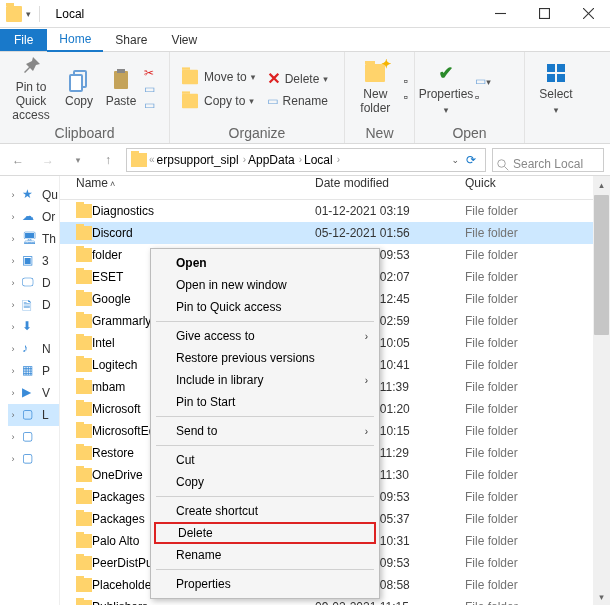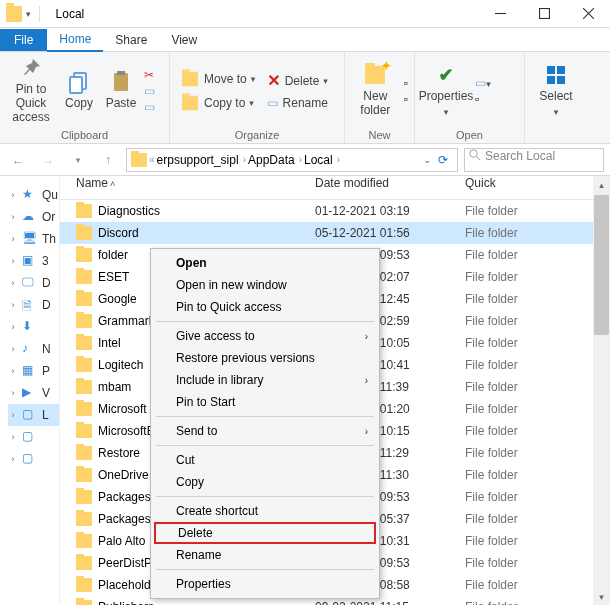--- a/index.html
+++ b/index.html
@@ -19,21 +19,21 @@
   
   .ribbon-tabs { height: 24px; display: flex; align-items: center; border-bottom: 1px solid #dadada; }
   .rt-file { background: #1979ca; color: #fff; padding: 4px 14px; font-size: 12px; display:flex;align-items:center; }
   .rt-tab { padding: 4px 12px; display:flex;align-items:center; color:#333; }
   .rt-tab.active { border-bottom: 2px solid #1979ca; color:#1979ca; }
 
   
   .ribbon { height: 92px; display: flex; border-bottom: 1px solid #dadada; background: #f5f6f7; }
   .rgroup { border-right: 1px solid #e3e3e3; display:flex; flex-direction:column; }
   .rgroup-body { flex:1; display:flex; align-items:center; padding: 2px 6px; gap:4px; }
-  .rgroup-label { text-align:center; font-size: 11px; color:#666; padding-bottom:2px; white-space:nowrap; }
+  .rgroup-label { text-align:center; font-size: 14px; color:#666; padding-bottom:2px; white-space:nowrap; }
   .bigbtn { display:flex; flex-direction:column; align-items:center; justify-content:center; width:50px; height:100%; color:#444; text-align:center; line-height:1.15; gap:3px;}
   .bigbtn .ico { width:24px; height:24px; display:flex;align-items:center;justify-content:center; }
   .smallbtn { display:flex; align-items:center; gap:4px; padding:2px 4px; color:#444; white-space:nowrap;}
   .stack { display:flex; flex-direction:column; gap:2px; }
   .sel-grid { width:18px; height:18px; display:grid; grid-template:1fr 1fr/1fr 1fr; gap:2px;}
   .sel-grid span{background:#1979ca;}
   .check { color:#2a8a2a; font-size:18px; font-weight:bold;}
   .xred { color:#d22; font-size:16px; font-weight:bold;}
   .folder-ico { width:20px;height:18px;background:#ffd36b;border-radius:1px;position:relative;}
   .folder-ico:before{content:"";position:absolute;top:-3px;left:0;width:10px;height:3px;background:#ffd36b;}
@@ -42,41 +42,41 @@
 
   
   .navbar { height: 32px; display:flex; align-items:center; border-bottom:1px solid #dadada; padding:0 6px; gap:6px; }
   .navbtn { width:24px; height:24px; display:flex;align-items:center;justify-content:center; color:#888;}
   .addr { flex:1; height:24px; border:1px solid #ccc; display:flex; align-items:center; padding:0 4px; gap:2px; overflow:hidden;}
   .addr .mini-folder{width:16px;height:14px;background:#ffd36b;position:relative;flex-shrink:0;}
   .addr .mini-folder:before{content:"";position:absolute;top:-2px;left:0;width:8px;height:2px;background:#ffd36b;}
   .crumb{display:flex;align-items:center;gap:4px;white-space:nowrap;}
   .crumb .gt{color:#999;font-size:10px;}
   .refresh{width:20px;display:flex;align-items:center;justify-content:center;color:#1979ca;}
-  .search{width:140px;height:24px;border:1px solid #ccc;display:flex;align-items:flex-start;padding:0 4px;color:#888;}
+  .search{width:112px;height:24px;border:1px solid #ccc;display:flex;align-items:flex-end;padding:0 4px;color:#888;}
   .search svg{width:12px;height:12px;margin-right:4px;stroke:#888;}
 
   
   .body { display:flex; height: calc(605px - 28px - 24px - 92px - 32px); }
   .tree { width:60px; border-right:1px solid #eee; padding:8px 0 0 8px; }
   .tree-item{display:flex;align-items:center;gap:4px;height:22px;color:#333;overflow:hidden;white-space:nowrap;}
   .tree-item.sel{background:#cde8ff;}
   .tree-ico{width:16px;height:16px;flex-shrink:0;}
   .tree .caret{font-size:9px;color:#666;width:10px;text-align:center;}
 
   .list { flex:1; position:relative; overflow:hidden;}
   .cols { height:24px; display:flex; align-items:flex-start; border-bottom:1px solid #e5e5e5; color:#333;}
   .col-name{flex:0 0 255px; padding-left:16px;}
   .col-date{flex:0 0 150px;}
   .col-type{flex:1;}
   .sort{font-size:9px;color:#555;margin-left:2px;}
   .rows{}
   .row{height:22px;display:flex;align-items:center;}
   .row.sel{background:#cde8ff;}
-  .cell-name{flex:0 0 255px;display:flex;align-items:center;gap:6px;padding-left:16px;}
+  .cell-name{flex:0 0 255px;display:flex;align-items:center;gap:0;padding-left:16px;}
   .cell-date{flex:0 0 150px;color:#333;}
   .cell-type{flex:1;color:#737373;}
   .row-folder{width:16px;height:14px;background:#ffd36b;position:relative;flex-shrink:0;}
   .row-folder:before{content:"";position:absolute;top:-2px;left:0;width:8px;height:2px;background:#ffd36b;}
 
   
   .ctx { position:absolute; left:150px; top:248px; width:230px; background:#f5f5f5; border:1px solid #bcbcbc; box-shadow:2px 2px 6px rgba(0,0,0,0.25); padding:3px; z-index:10; font-size:12px;}
   .ctx-item{height:22px;display:flex;align-items:center;padding:0 22px;color:#000;position:relative;}
   .ctx-item.bold{font-weight:bold;}
   .ctx-item .sub{position:absolute;right:8px;font-size:10px;color:#333;}

